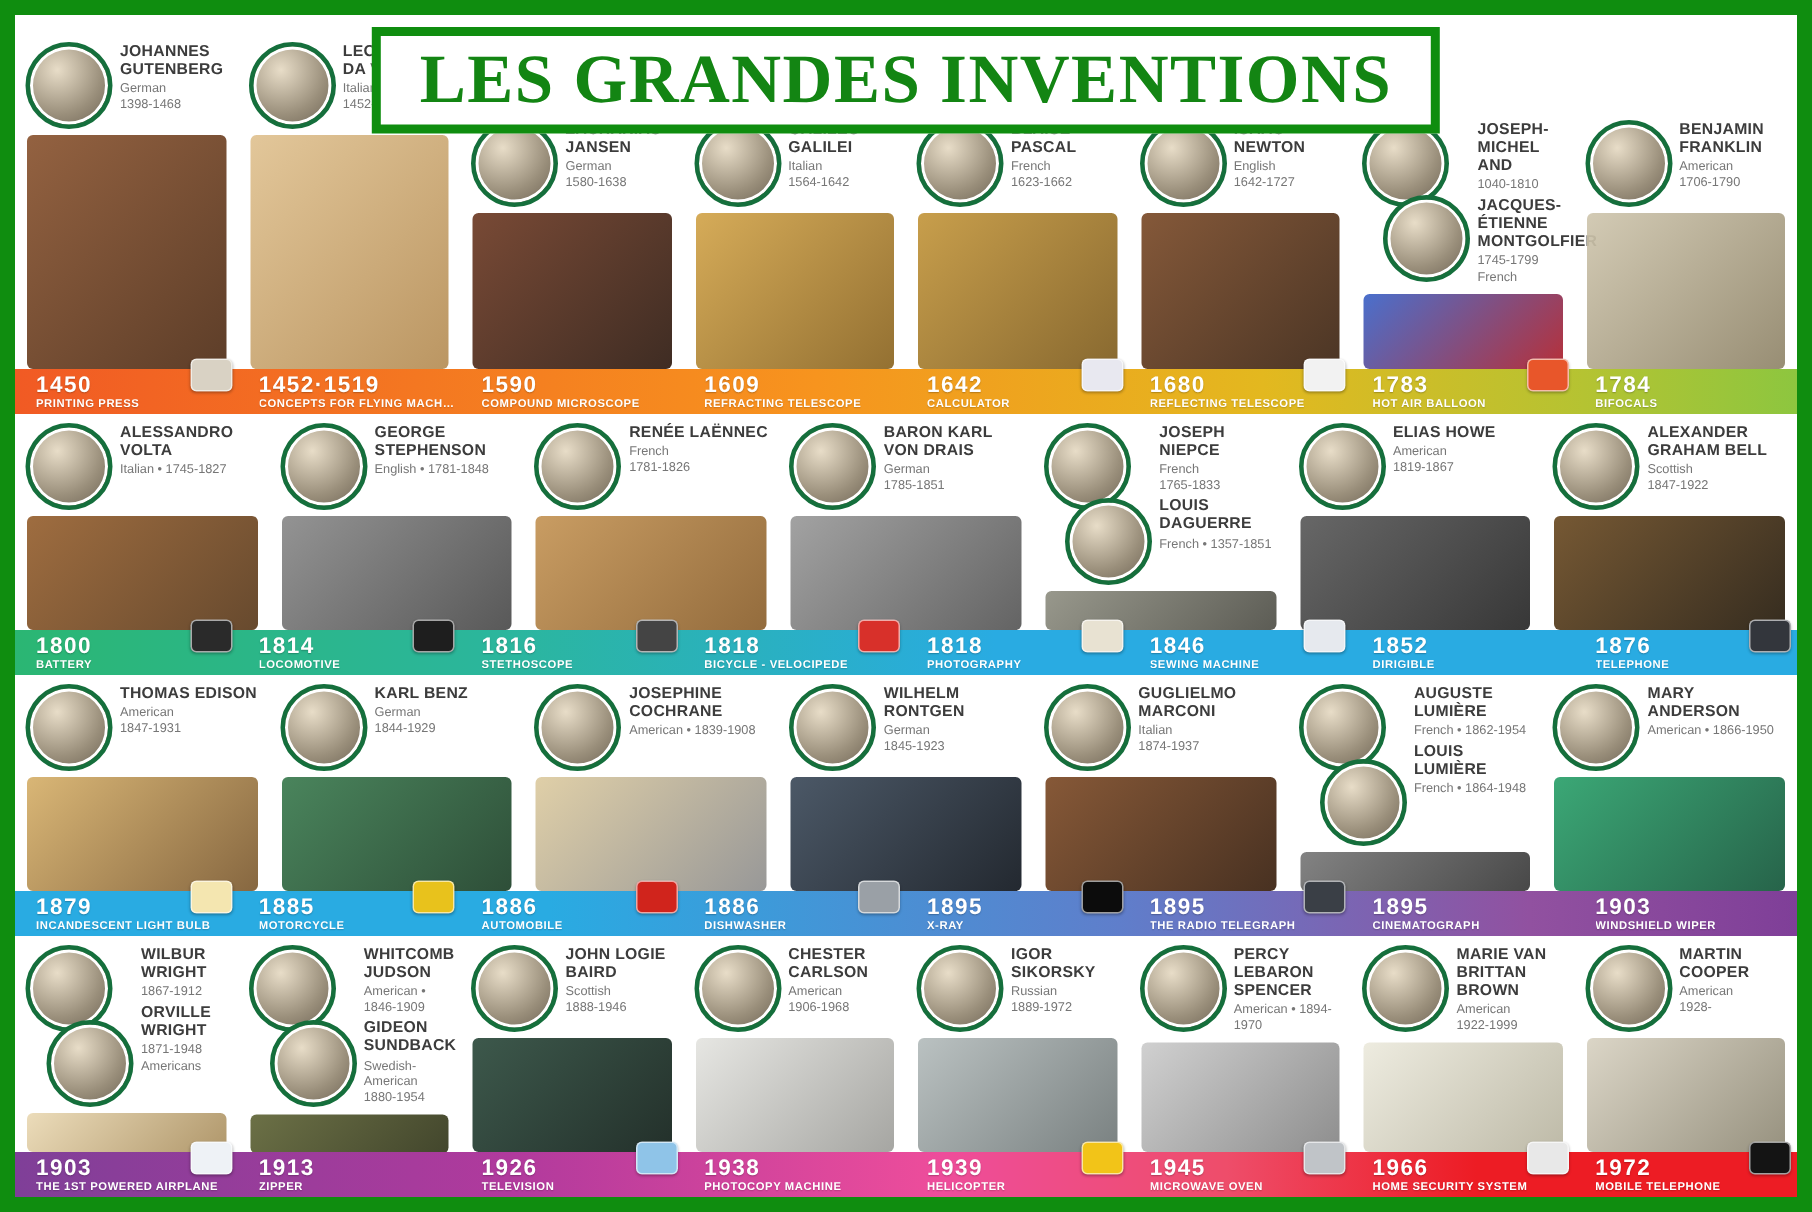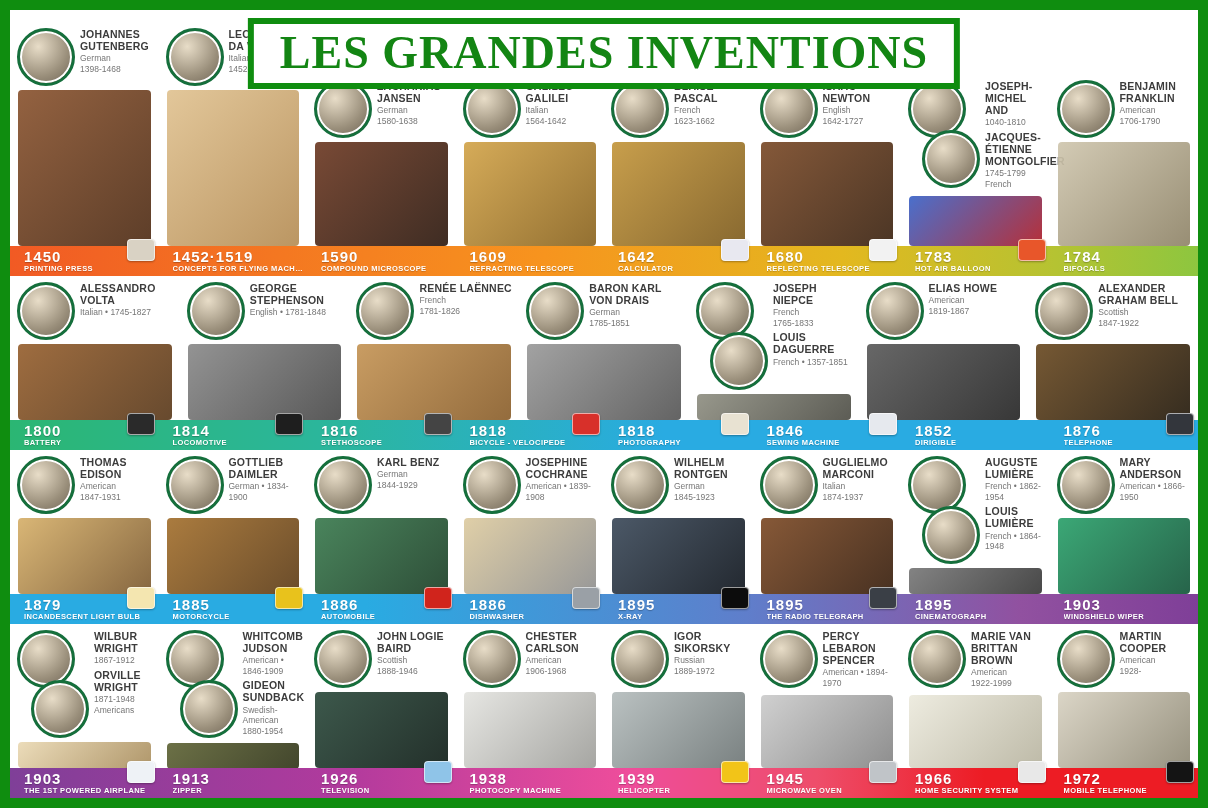--- a/index.html
+++ b/index.html
@@ -427,34 +427,20 @@
     </div>
     <div class="art" style="background: linear-gradient(135deg, rgb(214, 176, 106), rgb(124, 90, 48));"></div>
   </div>
           <div class="entry">
     <div class="head">
       <div class="portraits">
                 <div class="portrait"></div>
               </div>
       <div class="names">
                 <div class="person">
-    <div class="person-name">GOTTLIEB DAIMLER</div>
-    <div class="person-bio">German • 1834-1900</div>
-  </div>
-              </div>
-    </div>
-    <div class="art" style="background: linear-gradient(135deg, rgb(163, 112, 46), rgb(94, 61, 24));"></div>
-  </div>
-          <div class="entry">
-    <div class="head">
-      <div class="portraits">
-                <div class="portrait"></div>
-              </div>
-      <div class="names">
-                <div class="person">
     <div class="person-name">KARL BENZ</div>
     <div class="person-bio">German
 1844-1929</div>
   </div>
               </div>
     </div>
     <div class="art" style="background: linear-gradient(135deg, rgb(58, 122, 78), rgb(28, 63, 39));"></div>
   </div>
           <div class="entry">
     <div class="head">

